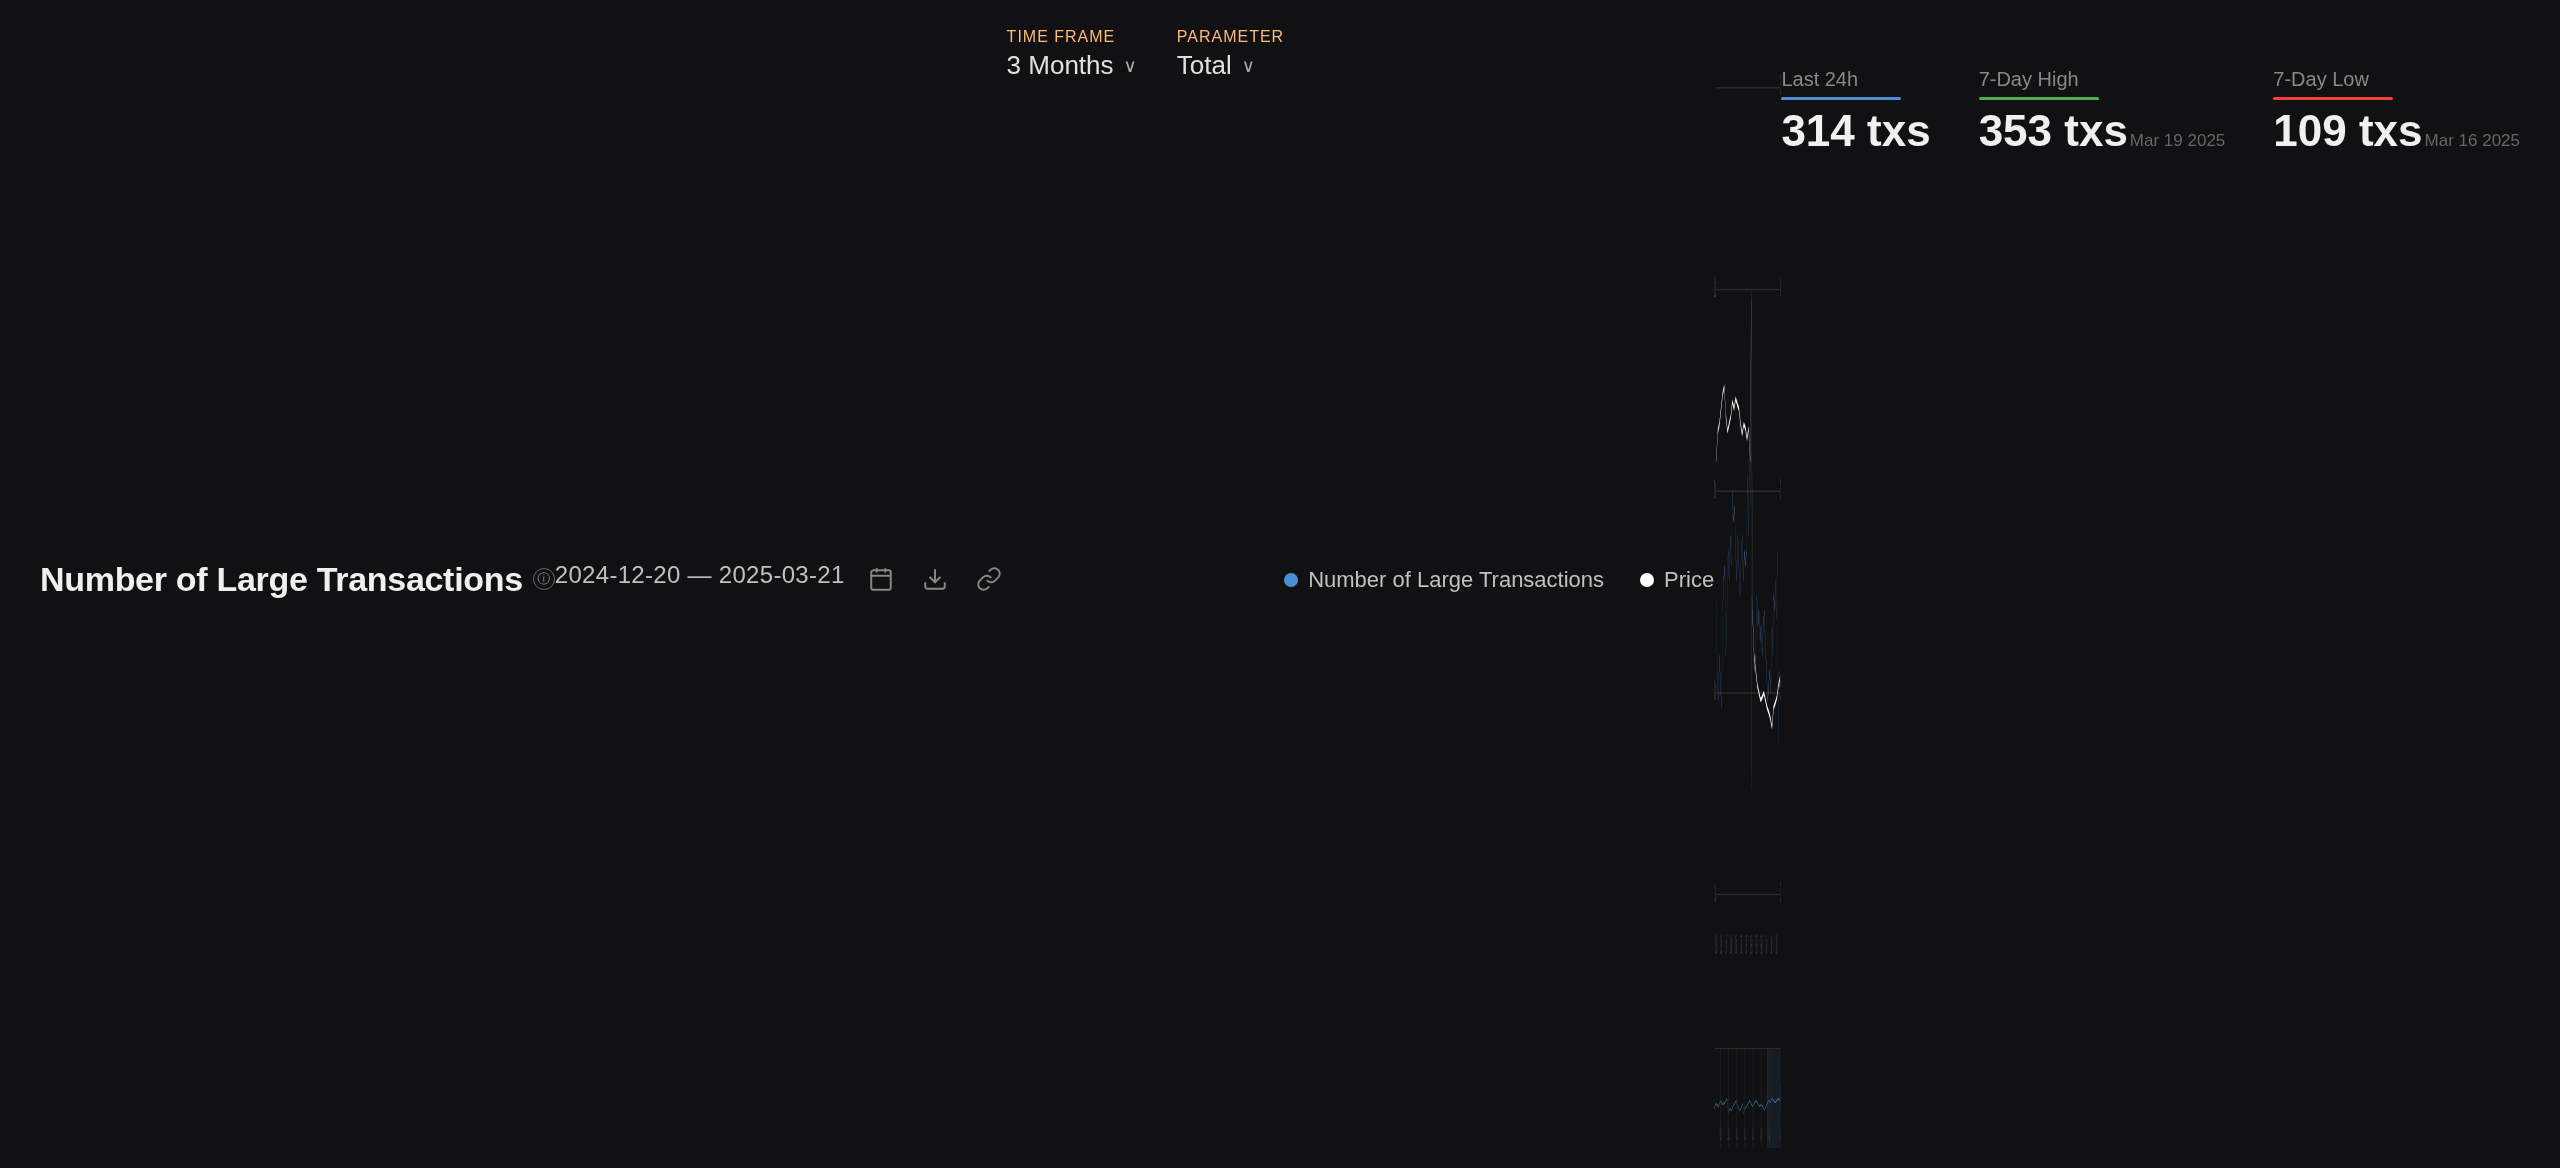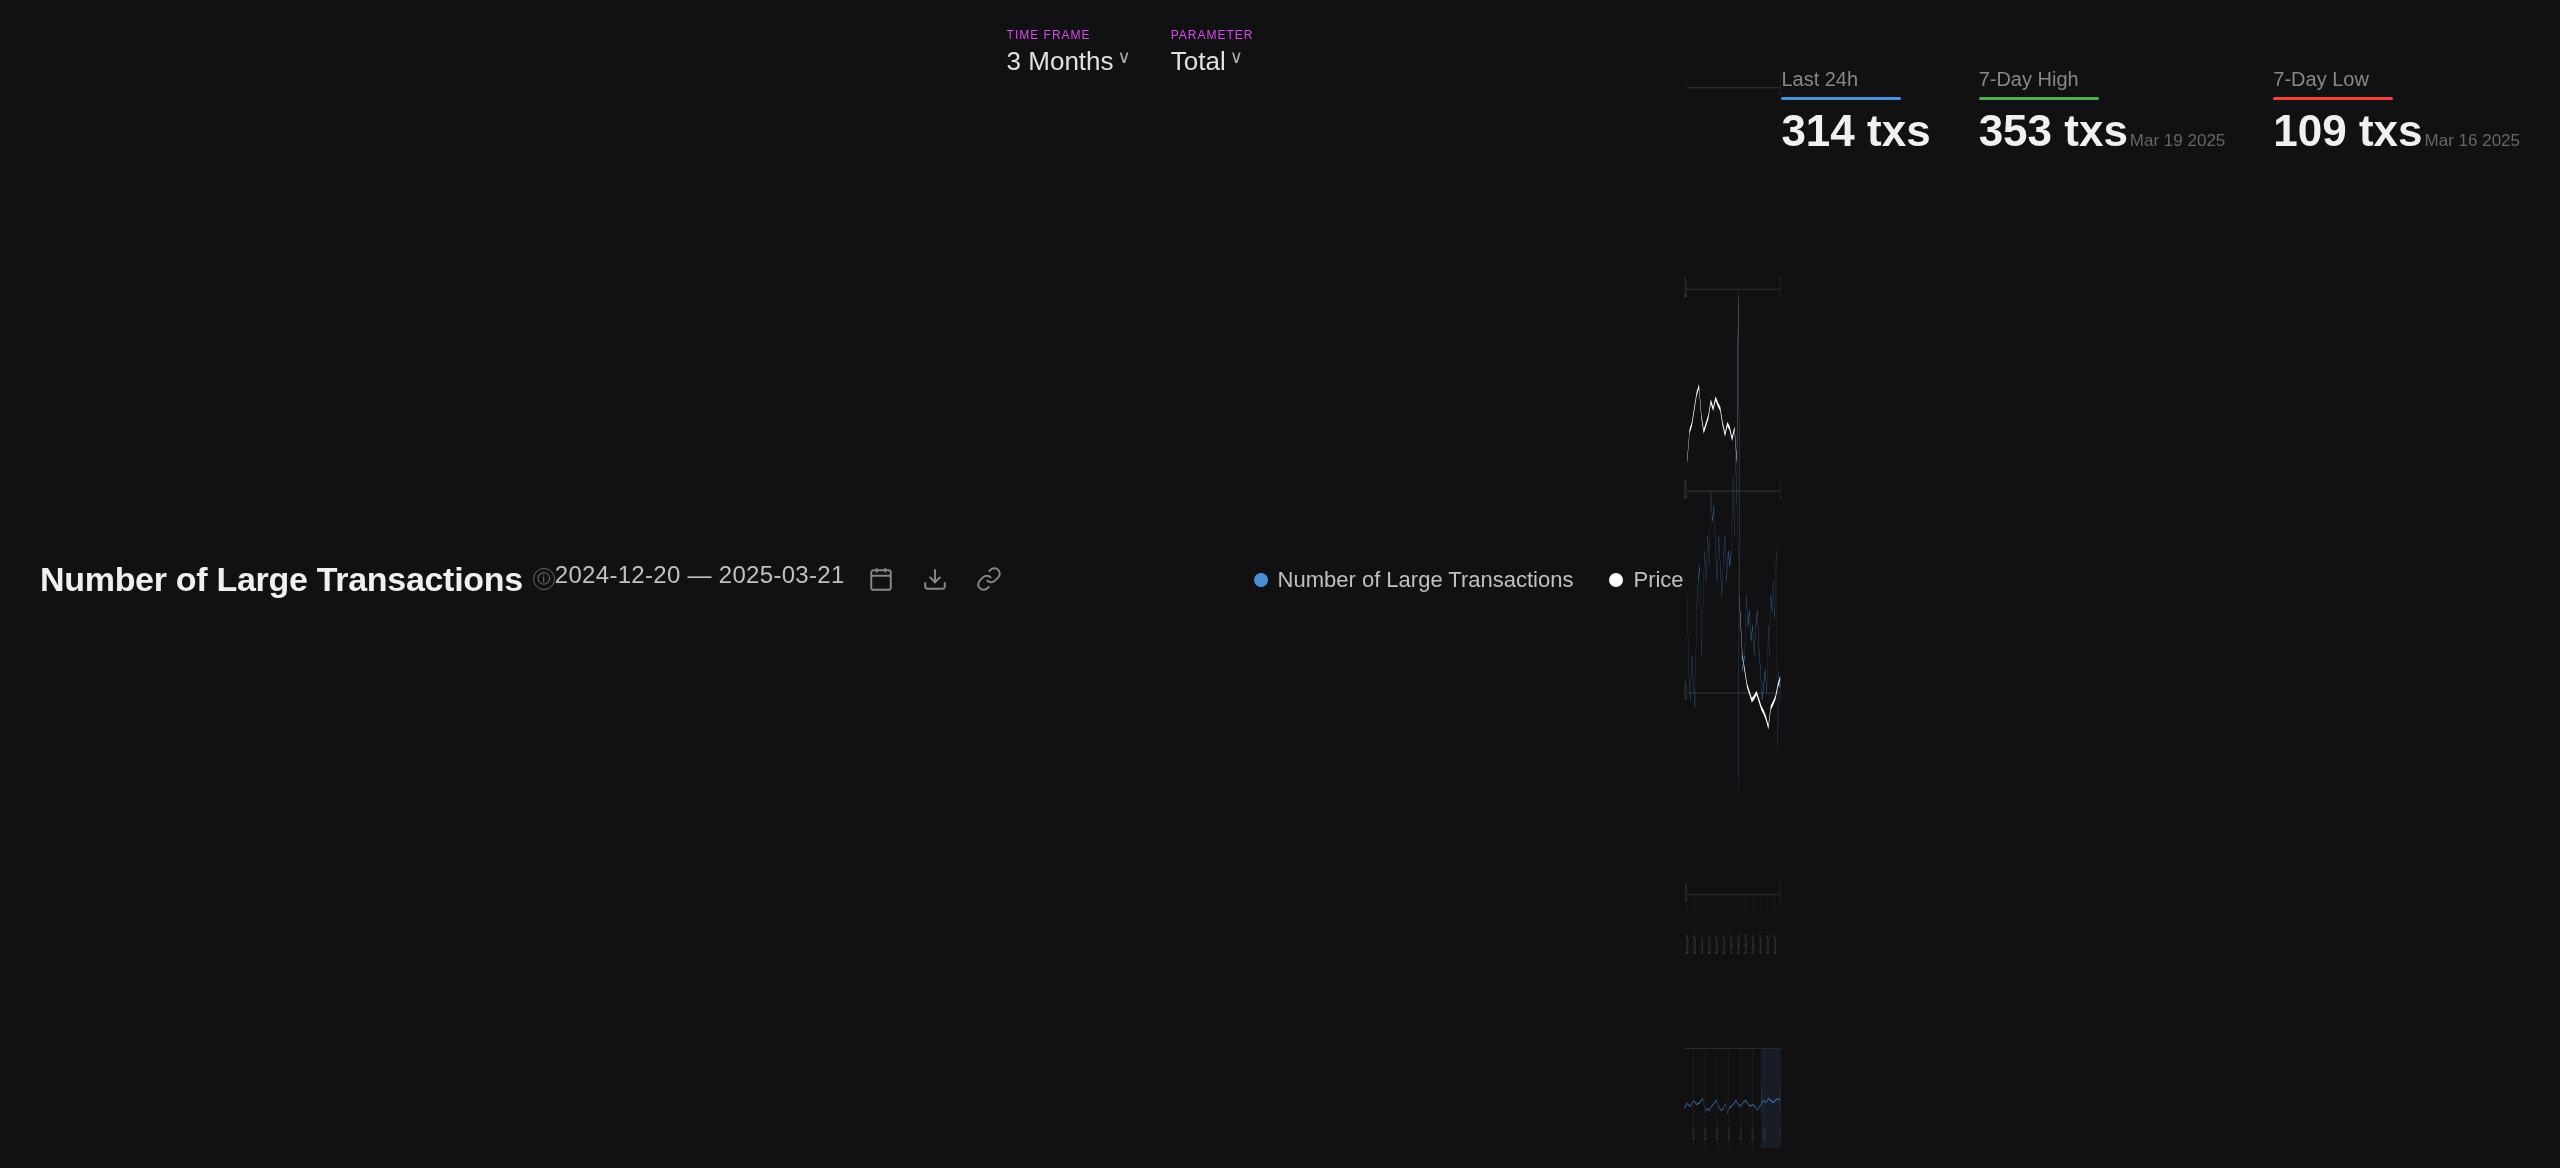--- a/index.html
+++ b/index.html
@@ -72,29 +72,29 @@
       display: flex;
       gap: 40px;
       margin-bottom: 22px;
     }
     .control-group {
       display: flex;
       flex-direction: column;
       gap: 4px;
     }
     .control-label {
-      font-size: 12px;
-      color: #d946ef;
+      font-size: 16px;
+      color: #fdba74;
       text-transform: uppercase;
       letter-spacing: 1px;
     }
     .control-select {
       display: flex;
-      align-items: flex-start;
-      gap: 4px;
+      align-items: center;
+      gap: 10px;
       font-size: 26px;
       color: #e0e0e0;
       cursor: pointer;
     }
     .chevron {
       font-size: 18px;
       color: #aaa;
     }
     .legend-row {
       display: flex;

